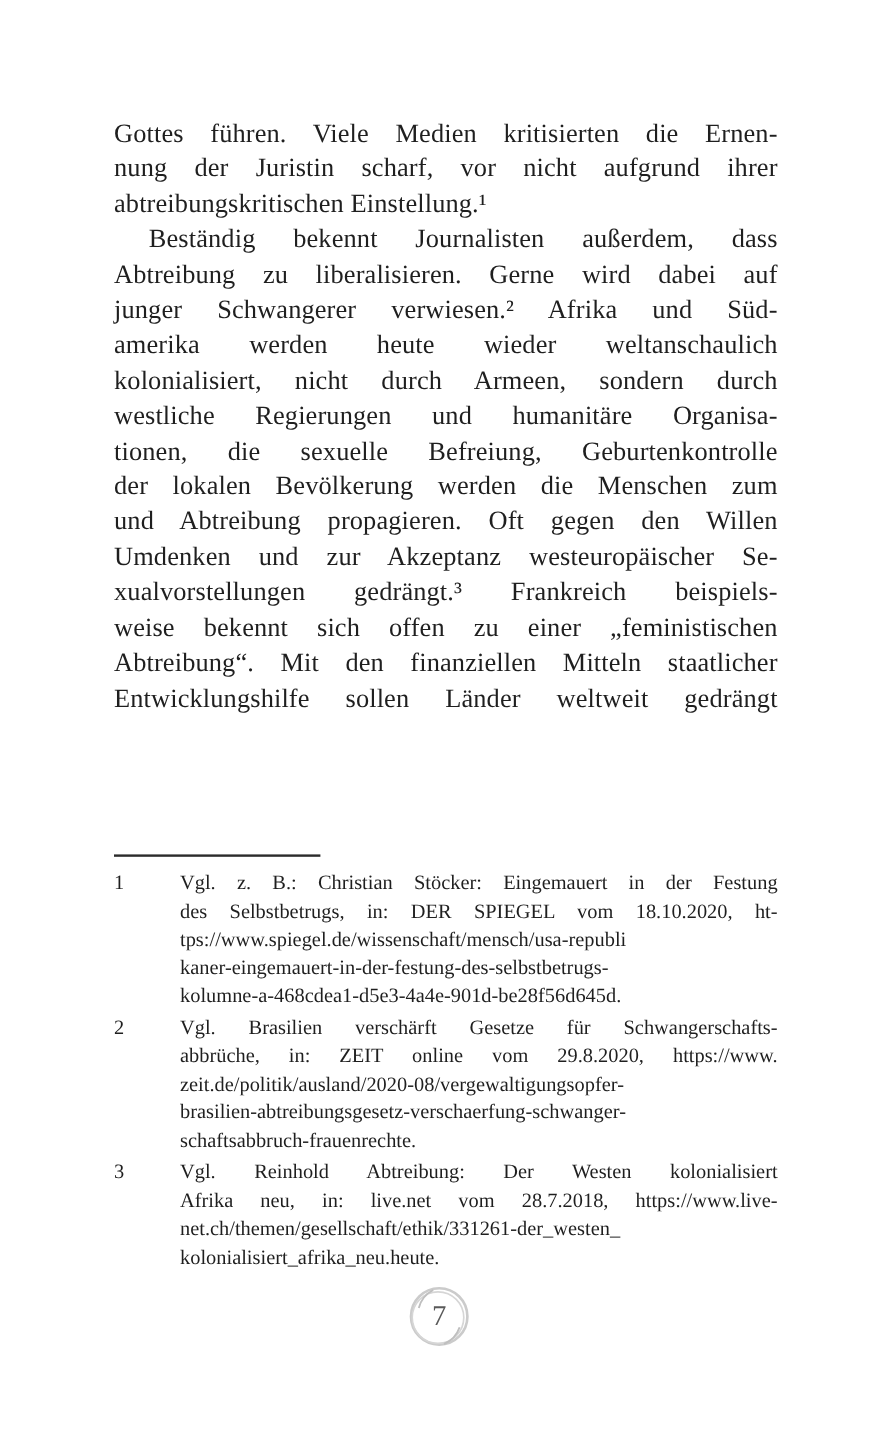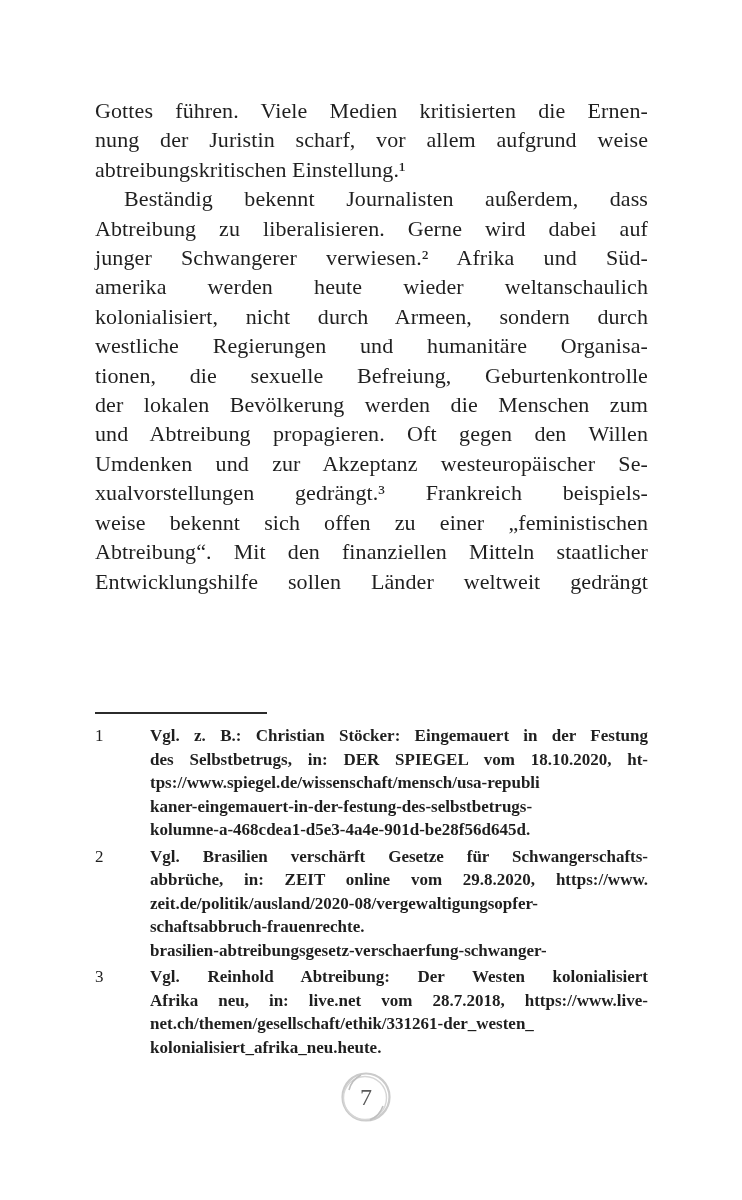--- a/index.html
+++ b/index.html
@@ -66,21 +66,20 @@
     flex: 0 0 55px;
     width: 55px;
   }
   .fn-lines {
     flex: 1 1 auto;
     min-width: 0;
   }
   .fn-line {
     text-align: justify;
     text-align-last: justify;
-    font-weight: bold;
   }
   .fn-line.left {
     text-align-last: left;
   }
   
   .pagenum-wrap {
     position: absolute;
     left: 337px;
     top: 1068px;
     width: 58px;
@@ -106,21 +105,21 @@
 </style>
 </head>
 <body>
 
 <div class="page">
 
   <div class="text-block">
 
     <div class="para">
       <div class="line">Gottes führen. Viele Medien kritisierten die Ernen-</div>
-      <div class="line">nung der Juristin scharf, vor allem aufgrund weise</div>
+      <div class="line">nung der Juristin scharf, vor nicht aufgrund ihrer</div>
       <div class="line left">abtreibungskritischen Einstellung.¹</div>
     </div>
 
     <div class="para indent">
       <div class="line">Beständig bekennt Journalisten außerdem, dass</div>
       <div class="line">Abtreibung zu liberalisieren. Gerne wird dabei auf</div>
       <div class="line">junger Schwangerer verwiesen.² Afrika und Süd-</div>
       <div class="line">amerika werden heute wieder weltanschaulich</div>
       <div class="line">kolonialisiert, nicht durch Armeen, sondern durch</div>
       <div class="line">westliche Regierungen und humanitäre Organisa-</div>
@@ -150,22 +149,22 @@
         <div class="fn-line left">kolumne-a-468cdea1-d5e3-4a4e-901d-be28f56d645d.</div>
       </div>
     </div>
 
     <div class="footnote">
       <div class="fn-num">2</div>
       <div class="fn-lines">
         <div class="fn-line">Vgl. Brasilien verschärft Gesetze für Schwangerschafts-</div>
         <div class="fn-line">abbrüche, in: ZEIT online vom 29.8.2020, https://www.</div>
         <div class="fn-line">zeit.de/politik/ausland/2020-08/vergewaltigungsopfer-</div>
+        <div class="fn-line">brasilien-abtreibungsgesetz-verschaerfung-schwanger-</div>
         <div class="fn-line left">schaftsabbruch-frauenrechte.</div>
-        <div class="fn-line">brasilien-abtreibungsgesetz-verschaerfung-schwanger-</div>
       </div>
     </div>
 
     <div class="footnote">
       <div class="fn-num">3</div>
       <div class="fn-lines">
         <div class="fn-line">Vgl. Reinhold Abtreibung: Der Westen kolonialisiert</div>
         <div class="fn-line">Afrika neu, in: live.net vom 28.7.2018, https://www.live-</div>
         <div class="fn-line">net.ch/themen/gesellschaft/ethik/331261-der_westen_</div>
         <div class="fn-line left">kolonialisiert_afrika_neu.heute.</div>

